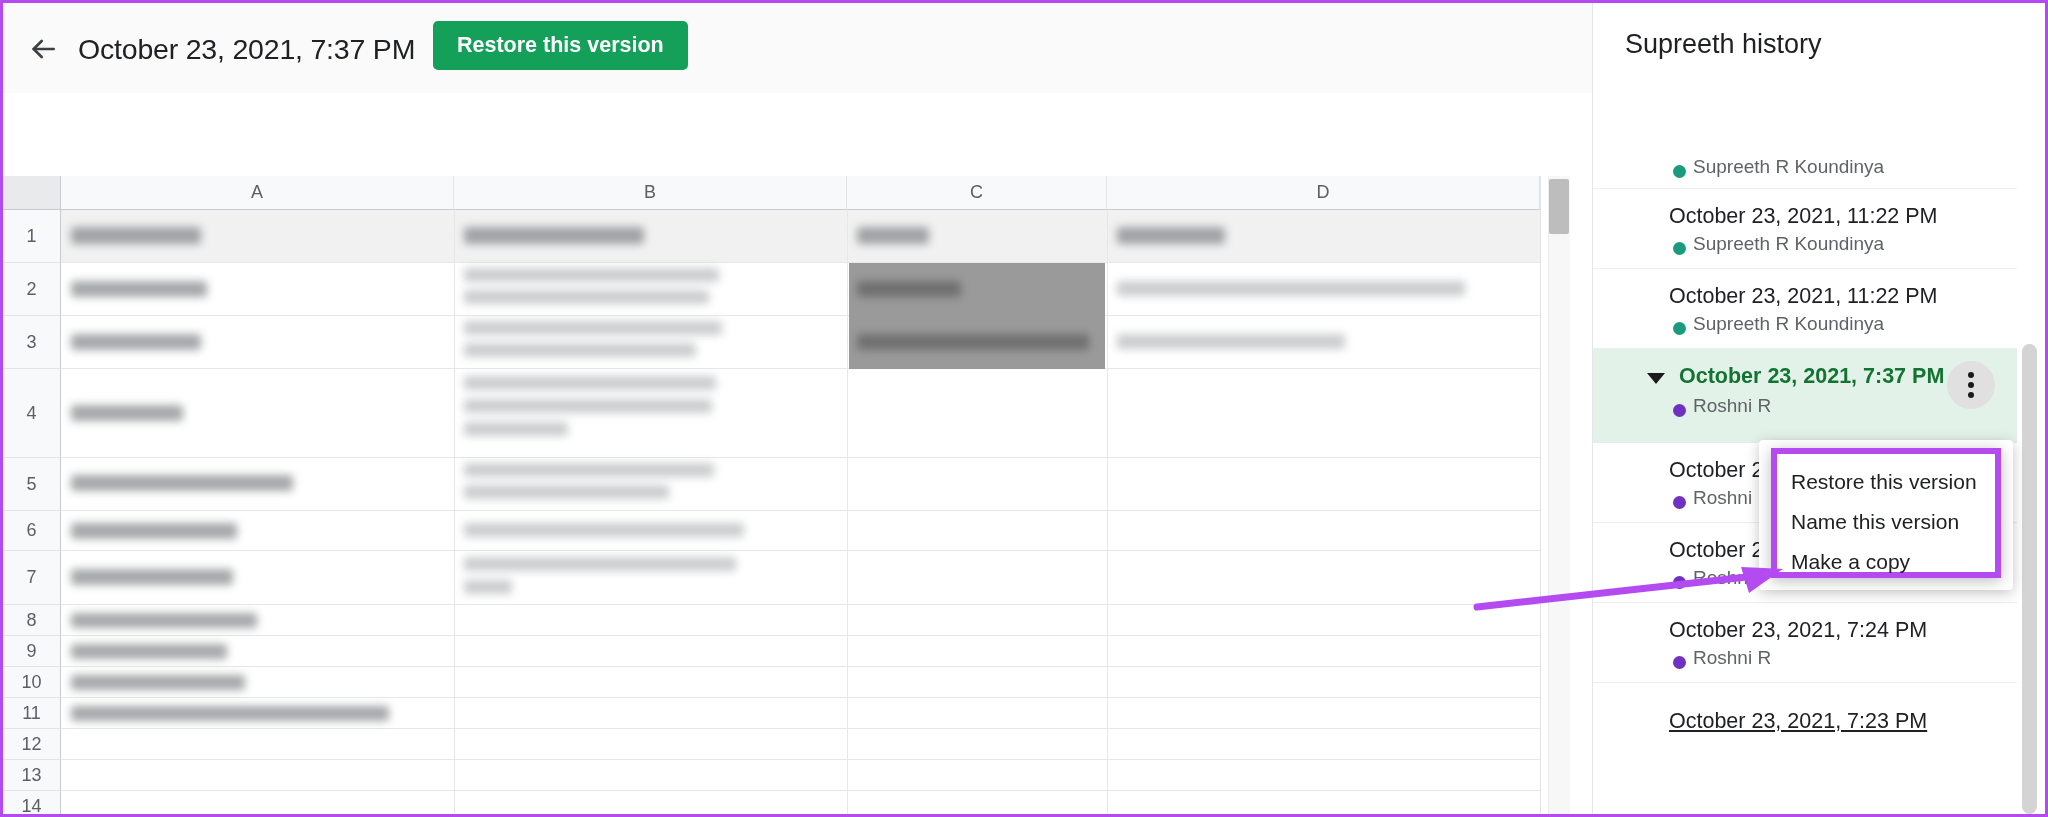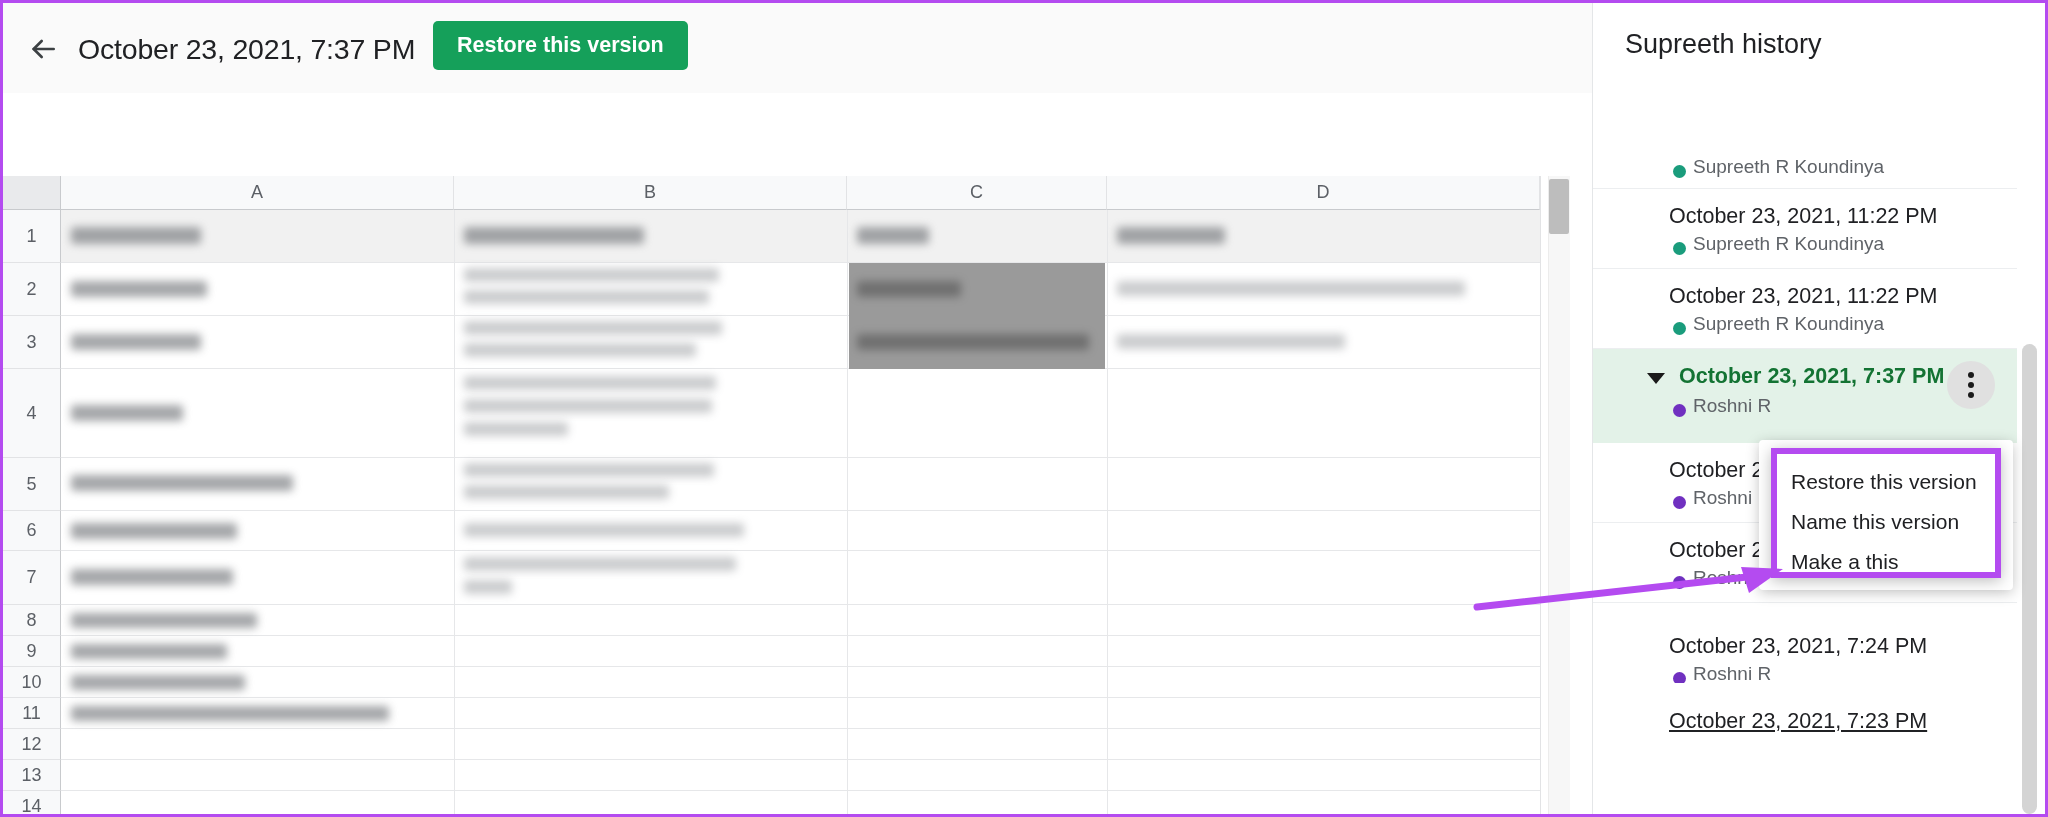--- a/index.html
+++ b/index.html
@@ -521,39 +521,39 @@
         <div class="author-dot" style="top:53px; background:#7030c0;"></div>
         <div class="version-author" style="top:44px;">Roshni R</div>
       </div>
 
       <div class="version-entry" style="top:372px; height:80px;">
         <div class="version-date" style="top:15px;">October 23, 2021, 7:25 PM</div>
         <div class="author-dot" style="top:53px; background:#7030c0;"></div>
         <div class="version-author" style="top:44px;">Roshni R</div>
       </div>
 
-      <div class="version-entry" style="top:468px; height:80px;text-align:right;">
+      <div class="version-entry" style="top:452px; height:80px;text-align:right;">
         <div class="version-date" style="top:15px;">October 23, 2021, 7:24 PM</div>
         <div class="author-dot" style="top:53px; background:#7030c0;"></div>
         <div class="version-author" style="top:44px;">Roshni R</div>
       </div>
 
       <div class="version-entry" style="top:532px; height:80px; border-bottom:none;">
         <div class="version-date" style="top:26px;text-decoration:underline;">October 23, 2021, 7:23 PM</div>
       </div>
     </div>
 
     <div id="panel-scroll-thumb"></div>
   </div>
 
   <div id="context-menu-shadowbox"></div>
   <div id="context-menu">
     <div class="menu-item" style="top:8px;">Restore this version</div>
     <div class="menu-item" style="top:48px;">Name this version</div>
-    <div class="menu-item" style="top:88px;">Make a this</div>
+    <div class="menu-item" style="top:88px;">Make a copy</div>
   </div>
 
   <svg id="annotation-arrow" width="320" height="60" viewBox="0 0 320 60">
     <line x1="4" y1="44" x2="283" y2="13" stroke="#b44bf0" stroke-width="7" stroke-linecap="round"></line>
     <polygon points="310,6 268,4 276,30" fill="#b44bf0"></polygon>
   </svg>
 
 </div>
 
 </body></html>

